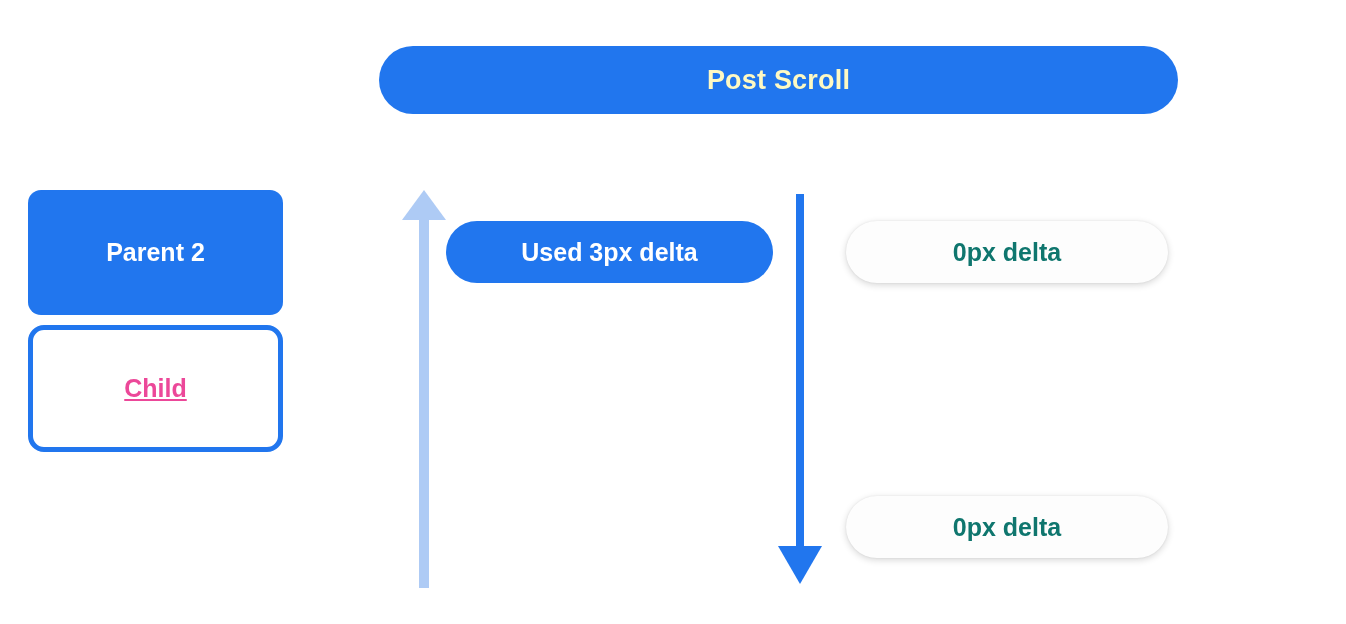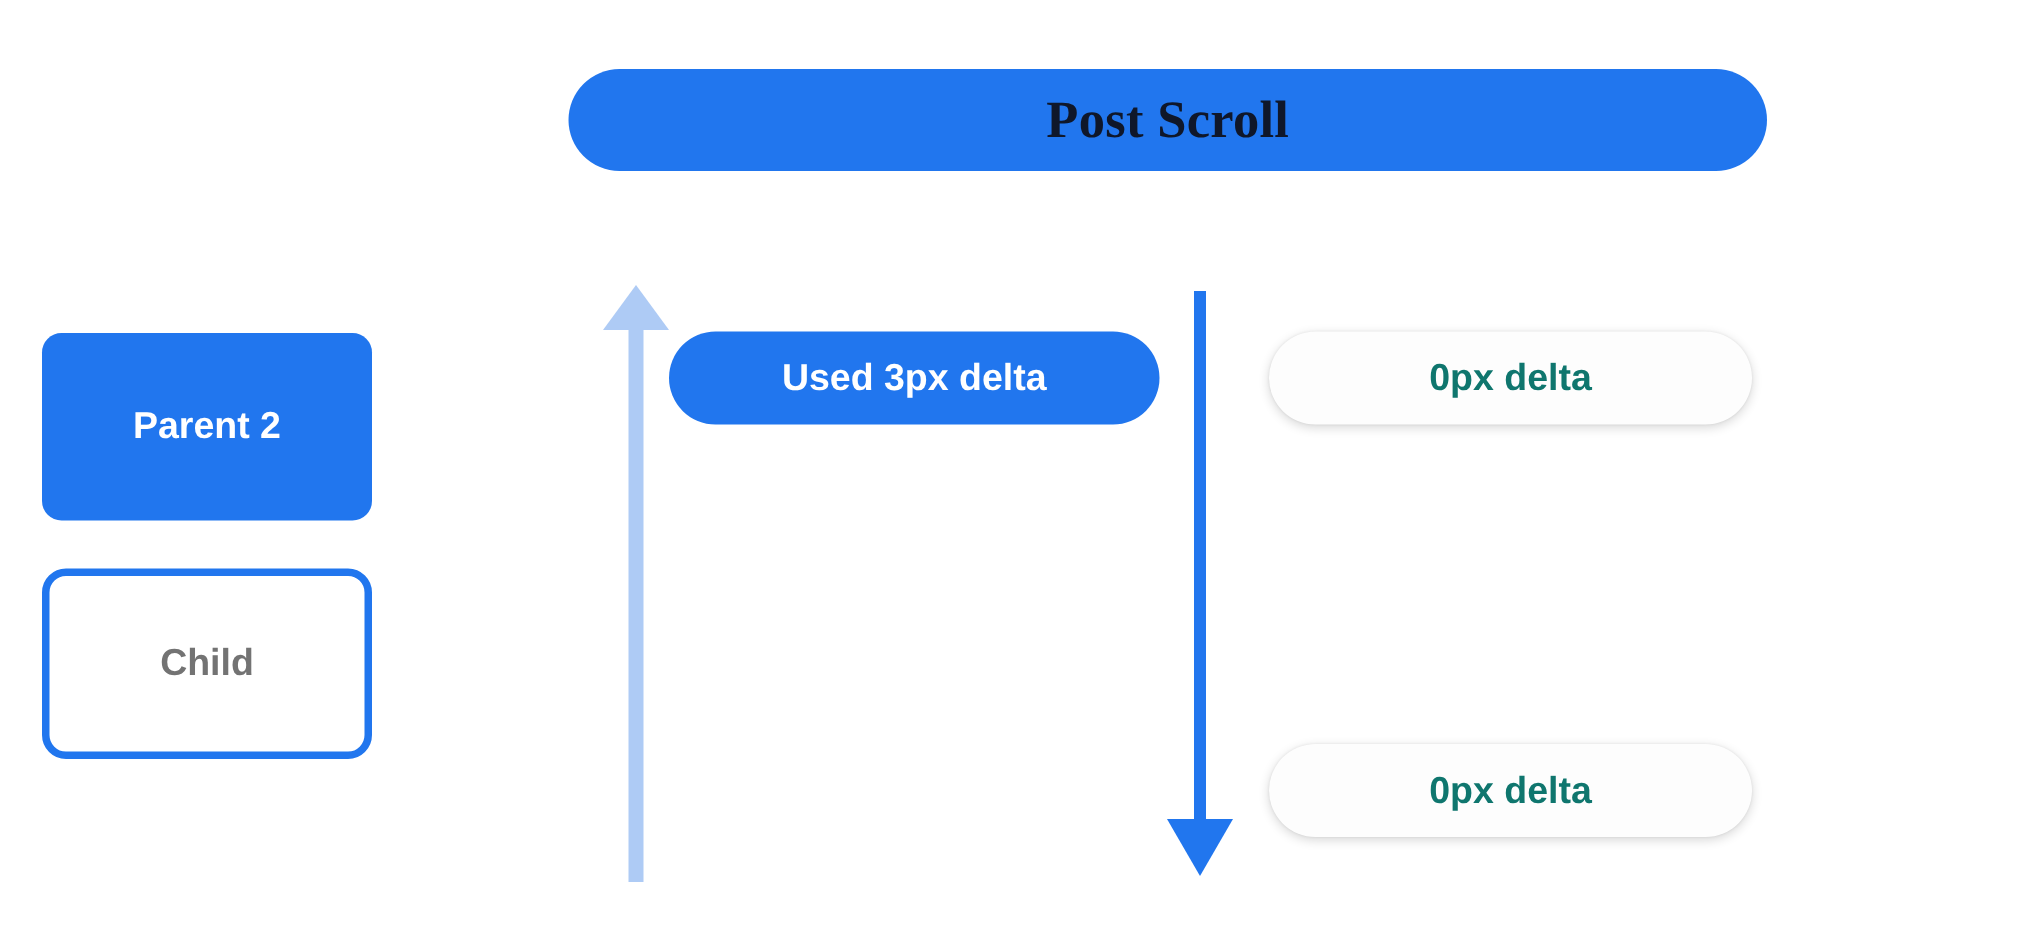--- a/index.html
+++ b/index.html
@@ -27,65 +27,64 @@
     width: 799px;
     height: 68px;
     background: #2176EE;
     border-radius: 34px;
     display: flex;
     align-items: center;
     justify-content: center;
     box-sizing: border-box;
   }
   .header-pill .label {
-    color: #0f172a;
-    font-size: 35px;
+    color: #fef9c3;
+    font-size: 27px;
     font-weight: bold;
     letter-spacing: 0.2px;
-    font-family: Liberation Serif, serif;
   }
 
   
   .stack {
     position: absolute;
     left: 28px;
     top: 190px;
     width: 255px;
   }
   .stack-box {
     box-sizing: border-box;
-    width: 220px;
+    width: 255px;
     border-radius: 13px;
     display: flex;
     align-items: center;
     justify-content: center;
     margin-bottom: 10px;
-    margin-top: 32px;
   }
   .stack-box.filled {
     height: 125px;
     background: #2176EE;
     border: none;
   }
   .stack-box.filled .label {
     color: #ffffff;
     font-size: 25px;
     font-weight: bold;
   }
   .stack-box.outlined {
     height: 127px;
     background: #ffffff;
     border: 5px solid #2176EE;
     border-radius: 16px;
     margin-bottom: 0;
   }
   .stack-box.outlined .label {
-    color: #737373;
+    color: #ec4899;
     font-size: 25px;
     font-weight: bold;
+    text-decoration: underline;
   }
 
   
   .arrow {
     position: absolute;
   }
 
   
   .mid-pill {
     position: absolute;

